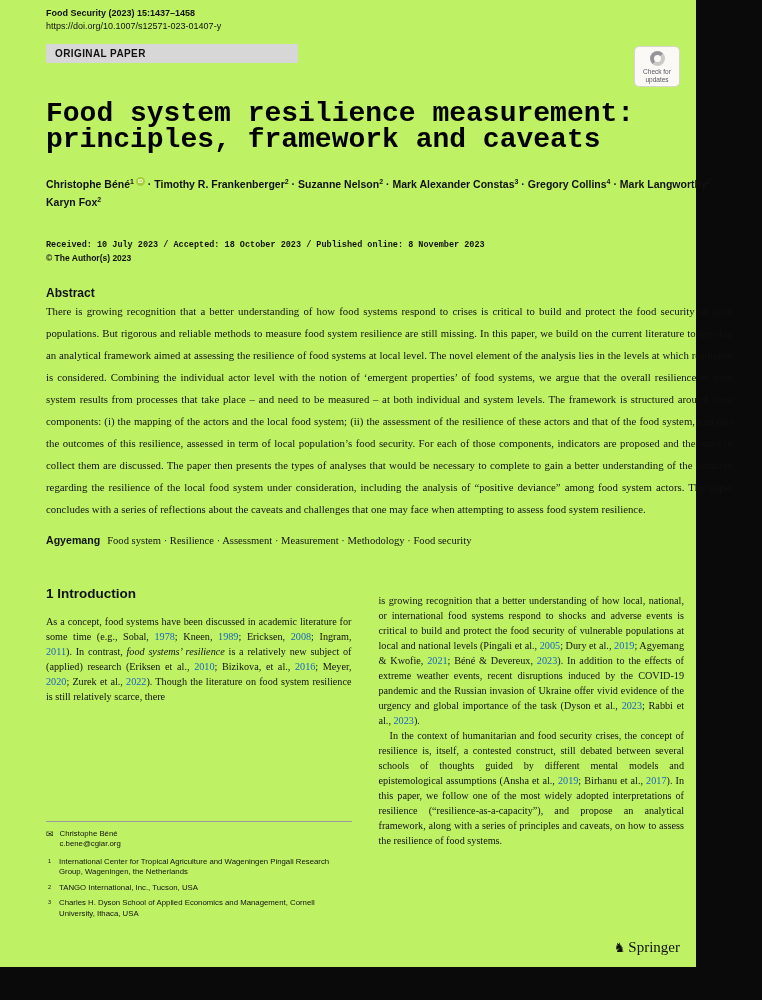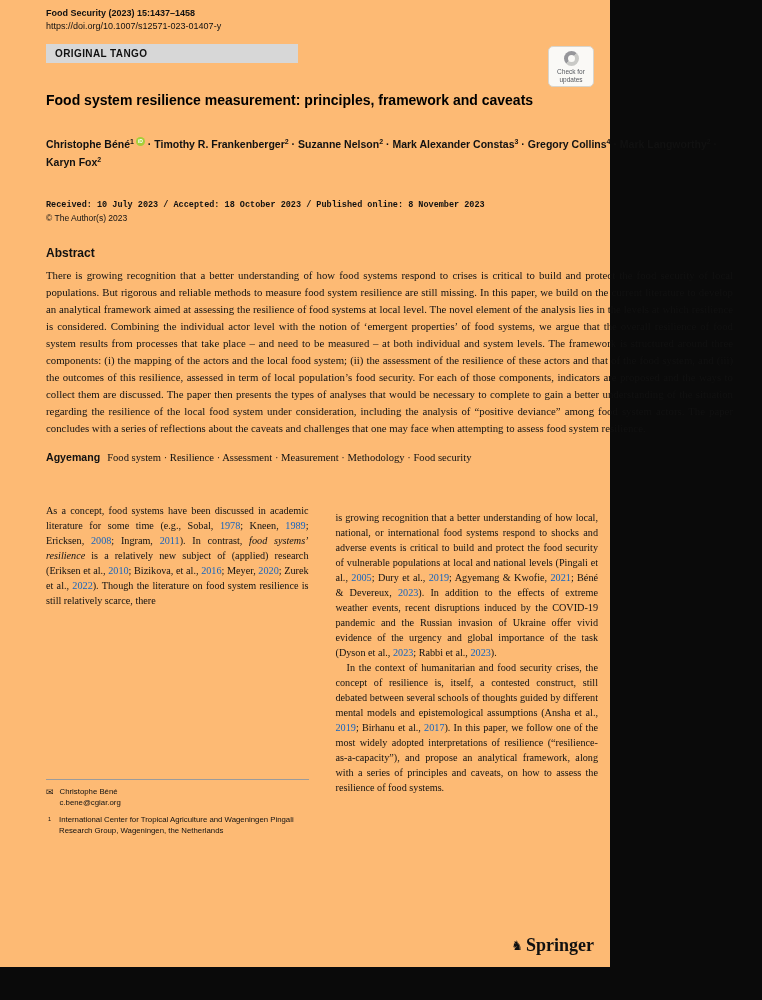--- a/index.html
+++ b/index.html
@@ -1,66 +1,66 @@
 <!DOCTYPE html>
 <html><head>
 <meta charset="utf-8">
 <style>
   * { box-sizing: border-box; margin:0; padding:0; }
   html, body { width:762px; height:1000px; }
   body {
     background:#0a0a0a; position:relative; overflow:hidden;
     font-family:"Liberation Serif","DejaVu Serif",serif; color:#111;
   }
-  .page { position:absolute; left:0; top:0; width:610px; height:967px; background:#fdba74; padding:8px 12px 0 46px; }
+  .page { position:absolute; left:0; top:0; width:696px; height:967px; background:#bef264; padding:8px 12px 0 46px; }
   .journal-line { font-family:"Liberation Sans","DejaVu Sans",sans-serif; font-size:9px; font-weight:700; line-height:11px; }
   .doi-line { font-family:"Liberation Sans","DejaVu Sans",sans-serif; font-size:9px; line-height:11px; margin-top:2px; color:#111; cursor:pointer; }
   .type-box { margin-top:12px; width:252px; background:#d7d7d7; font-family:"Liberation Sans","DejaVu Sans",sans-serif; font-weight:700; font-size:10px; letter-spacing:0.4px; padding:4px 0 4px 9px; }
   .check-badge { position:absolute; top:46px; right:16px; width:46px; border:1px solid #d8d5cd; border-radius:5px; background:#faf9f6; padding:4px 2px 3px; text-align:center; cursor:pointer; }
   .check-circle { width:15px; height:15px; border-radius:50%; margin:0 auto 2px; background:linear-gradient(135deg,#96969a 50%,#c9c9c6 50%); position:relative; }
   .check-circle::after { content:""; position:absolute; left:4px; top:4px; width:7px; height:7px; border-radius:50%; background:#faf9f6; }
   .check-text { font-family:"Liberation Sans","DejaVu Sans",sans-serif; font-size:6.5px; line-height:7.5px; color:#55585e; }
-  .title { margin-top:24px; font-family:Liberation Sans, sans-serif; font-weight:700; font-size:14px; line-height:26px; color:#000; width:660px; }
+  .title { margin-top:38px; font-family:Liberation Mono, monospace; font-weight:700; font-size:28px; line-height:26px; color:#000; width:660px; }
   .authors { margin-top:20px; font-family:"Liberation Sans","DejaVu Sans",sans-serif; font-weight:700; font-size:10.5px; line-height:16px; width:687px; }
   .authors sup { font-size:7px; }
   .orcid { display:inline-block; width:9px; height:9px; border-radius:50%; background:#a6ce39; color:#fff; font-size:5px; line-height:9px; text-align:center; vertical-align:super; margin-left:2px; font-family:"Liberation Sans","DejaVu Sans",sans-serif; cursor:pointer; }
   .dates { margin-top:30px; font-family:Liberation Mono, monospace; font-weight:700; font-size:8.5px; line-height:11px; }
-  .copyright { font-family:"Liberation Sans","DejaVu Sans",sans-serif; font-weight:400; font-size:8.5px; line-height:11px; margin-top:2px; }
+  .copyright { font-family:"Liberation Sans","DejaVu Sans",sans-serif; font-weight:700; font-size:8.5px; line-height:11px; margin-top:2px; }
   .abstract-heading { margin-top:22px; font-family:"Liberation Sans","DejaVu Sans",sans-serif; font-weight:700; font-size:12px; }
-  .abstract-text { margin-top:7px; font-size:10.8px; line-height:17px; text-align:justify; width:687px; }
+  .abstract-text { font-size:10.8px; line-height:22px; text-align:justify; width:687px; }
   .keywords { margin-top:14px; font-size:10.6px; width:687px; }
   .keywords-label { font-family:"Liberation Sans","DejaVu Sans",sans-serif; font-weight:700; font-size:10.6px; margin-right:7px; }
   .columns { display:flex; gap:27px; margin-top:40px; height:342px; }
   .col-left { width:330px; display:flex; flex-direction:column; }
   .col-right { width:330px; padding-top:7px; }
   .section-heading { font-family:"Liberation Sans","DejaVu Sans",sans-serif; font-weight:700; font-size:13.5px; margin-bottom:13px; }
   .body-par { font-size:10.2px; line-height:15px; text-align:justify; }
   .indent { text-indent:11px; }
   .cite-link { color:#1565c0; cursor:pointer; }
   .italic { font-style:italic;margin-top:19px; }
   .footnote-block { margin-top:auto; border-top:0.7px solid #9b9b9b; padding-top:7px; padding-bottom:4px; font-family:"Liberation Sans","DejaVu Sans",sans-serif; font-size:7.8px; line-height:10.5px; }
   .corr-row { display:flex; gap:6px; margin-bottom:7px; }
   .envelope { font-size:9px; line-height:10px; }
   .corr-email { cursor:pointer; }
   .affil-row { display:flex; margin-bottom:5px; }
   .affil-num { width:13px; flex:none; font-size:5.5px; position:relative; top:-1px; padding-left:2px; }
   .affil-text { flex:1; }
   .springer { position:absolute; right:16px; bottom:11px; display:flex; align-items:center; gap:3px; }
   .springer-horse { font-size:13px; line-height:13px; }
-  .springer-text { font-family:"Liberation Serif","DejaVu Serif",serif; font-weight:700; font-size:18px; }
+  .springer-text { font-family:"Liberation Serif","DejaVu Serif",serif; font-weight:400; font-size:15px; }
 </style>
 </head>
 <body>
 
 <div class="page">
 
   <div class="journal-line">Food Security (2023) 15:1437–1458</div>
   <div class="doi-line">https://doi.org/10.1007/s12571-023-01407-y</div>
 
-  <div class="type-box">ORIGINAL TANGO</div>
+  <div class="type-box">ORIGINAL PAPER</div>
 
   <div class="check-badge">
     <div class="check-circle"></div>
     <div class="check-text">Check for updates</div>
   </div>
 
   <h1 class="title">Food system resilience measurement: principles, framework and caveats</h1>
 
   <div class="authors"><span>Christophe Béné<sup>1</sup></span><span class="orcid">iD</span><span> · </span><span>Timothy R. Frankenberger<sup>2</sup></span><span> · </span><span>Suzanne Nelson<sup>2</sup></span><span> · </span><span>Mark Alexander Constas<sup>3</sup></span><span> · </span><span>Gregory Collins<sup>4</sup></span><span> · </span><span>Mark Langworthy<sup>2</sup></span><span> · </span><span>Karyn Fox<sup>2</sup></span></div>
 
@@ -70,34 +70,43 @@
   <div class="abstract-heading">Abstract</div>
   <div class="abstract-text">There is growing recognition that a better understanding of how food systems respond to crises is critical to build and protect the food security of local populations. But rigorous and reliable methods to measure food system resilience are still missing. In this paper, we build on the current literature to develop an analytical framework aimed at assessing the resilience of food systems at local level. The novel element of the analysis lies in the levels at which resilience is considered. Combining the individual actor level with the notion of ‘emergent properties’ of food systems, we argue that the overall resilience of food system results from processes that take place – and need to be measured – at both individual and system levels. The framework is structured around three components: (i) the mapping of the actors and the local food system; (ii) the assessment of the resilience of these actors and that of the food system, and (iii) the outcomes of this resilience, assessed in term of local population’s food security. For each of those components, indicators are proposed and the ways to collect them are discussed. The paper then presents the types of analyses that would be necessary to complete to gain a better understanding of the situation regarding the resilience of the local food system under consideration, including the analysis of “positive deviance” among food system actors. The paper concludes with a series of reflections about the caveats and challenges that one may face when attempting to assess food system resilience.</div>
 
   <div class="keywords">
     <span class="keywords-label">Agyemang</span><span>Food system · Resilience · Assessment · Measurement · Methodology · Food security</span>
   </div>
 
   <div class="columns">
 
     <div class="col-left">
+      <div class="section-heading">1 Introduction</div>
       <div class="body-par"><span>As a concept, food systems have been discussed in academic literature for some time (e.g., Sobal, </span><span class="cite-link">1978</span><span>; Kneen, </span><span class="cite-link">1989</span><span>; Ericksen, </span><span class="cite-link">2008</span><span>; Ingram, </span><span class="cite-link">2011</span><span>). In contrast, </span><span class="italic">food systems’ resilience</span><span> is a relatively new subject of (applied) research (Eriksen et al., </span><span class="cite-link">2010</span><span>; Bizikova, et al., </span><span class="cite-link">2016</span><span>; Meyer, </span><span class="cite-link">2020</span><span>; Zurek et al., </span><span class="cite-link">2022</span><span>). Though the literature on food system resilience is still relatively scarce, there</span></div>
 
       <div class="footnote-block">
         <div class="corr-row">
           <span class="envelope">✉</span>
           <div>
             <div>Christophe Béné</div>
             <div class="corr-email">c.bene@cgiar.org</div>
           </div>
         </div>
         <div>
             <div class="affil-row">
               <span class="affil-num">1</span>
               <span class="affil-text">International Center for Tropical Agriculture and Wageningen Pingali Research Group, Wageningen, the Netherlands</span>
+            </div>
+            <div class="affil-row">
+              <span class="affil-num">2</span>
+              <span class="affil-text">TANGO International, Inc., Tucson, USA</span>
+            </div>
+            <div class="affil-row">
+              <span class="affil-num">3</span>
+              <span class="affil-text">Charles H. Dyson School of Applied Economics and Management, Cornell University, Ithaca, USA</span>
             </div>
           </div>
       </div>
     </div>
 
     <div class="col-right">
       <div class="body-par"><span>is growing recognition that a better understanding of how local, national, or international food systems respond to shocks and adverse events is critical to build and protect the food security of vulnerable populations at local and national levels (Pingali et al., </span><span class="cite-link">2005</span><span>; Dury et al., </span><span class="cite-link">2019</span><span>; Agyemang &amp; Kwofie, </span><span class="cite-link">2021</span><span>; Béné &amp; Devereux, </span><span class="cite-link">2023</span><span>). In addition to the effects of extreme weather events, recent disruptions induced by the COVID-19 pandemic and the Russian invasion of Ukraine offer vivid evidence of the urgency and global importance of the task (Dyson et al., </span><span class="cite-link">2023</span><span>; Rabbi et al., </span><span class="cite-link">2023</span><span>).</span></div>
       <div class="body-par indent"><span>In the context of humanitarian and food security crises, the concept of resilience is, itself, a contested construct, still debated between several schools of thoughts guided by different mental models and epistemological assumptions (Ansha et al., </span><span class="cite-link">2019</span><span>; Birhanu et al., </span><span class="cite-link">2017</span><span>). In this paper, we follow one of the most widely adopted interpretations of resilience (“resilience-as-a-capacity”), and propose an analytical framework, along with a series of principles and caveats, on how to assess the resilience of food systems.</span></div>
     </div>
 

